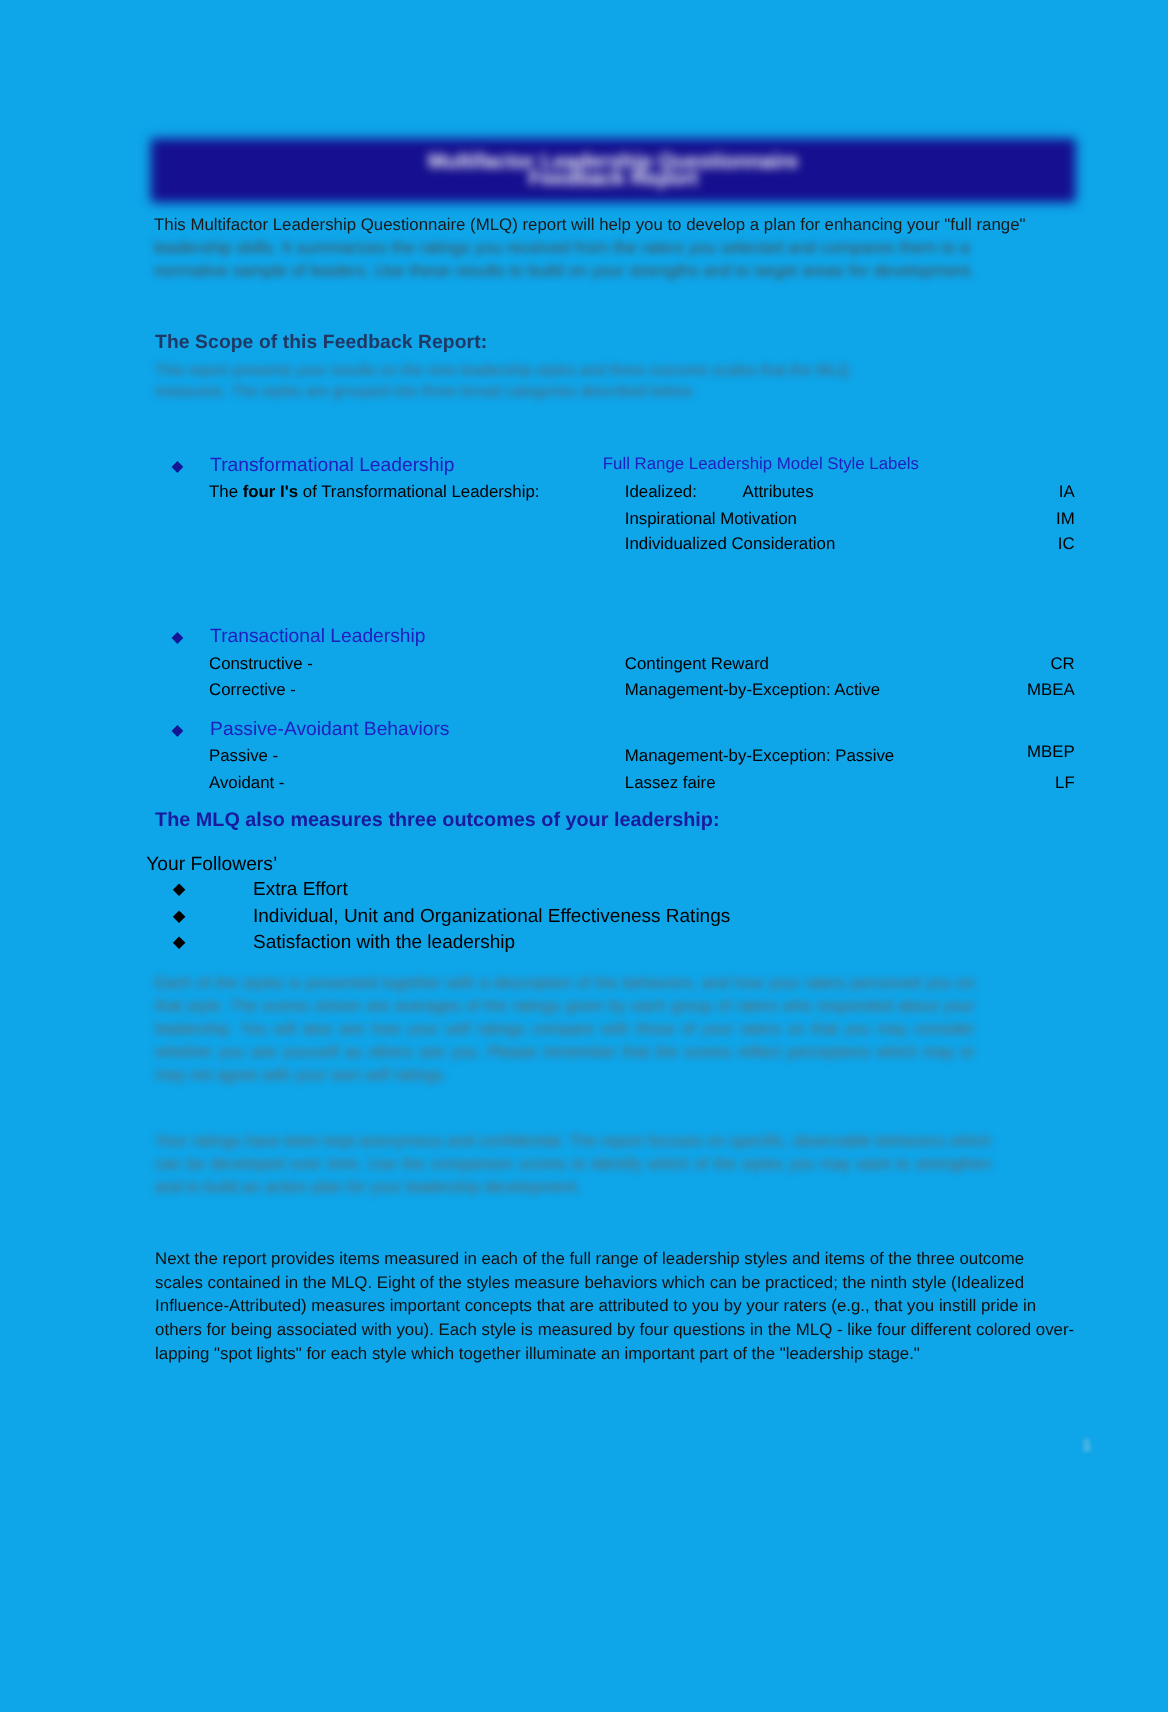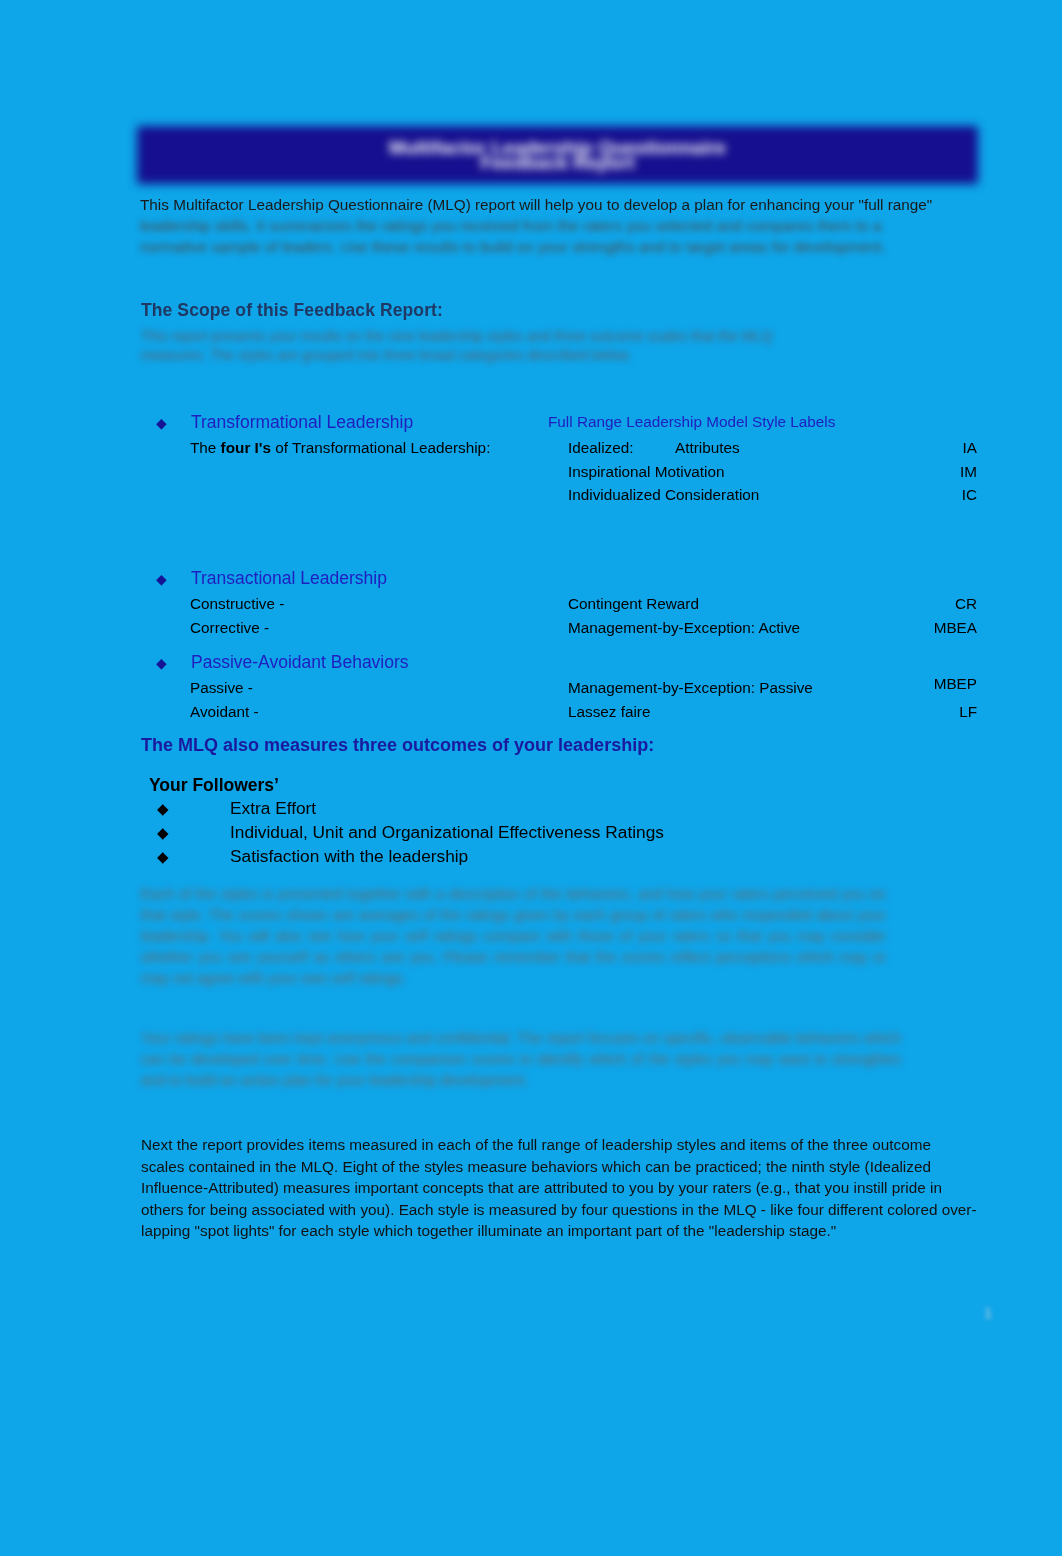--- a/index.html
+++ b/index.html
@@ -165,25 +165,24 @@
   .h-outcomes {
     position: absolute;
     left: 141px;
     top: 735px;
     font-size: 18px;
     font-weight: bold;
     color: #1A1A9E;
   }
   .followers {
     position: absolute;
-    left: 149px;
+    left: 133px;
     top: 774px;
     font-size: 17.5px;
     line-height: 22px;
-    font-weight: bold;
   }
   .outcome-list {
     position: absolute;
     left: 0;
     top: 798px;
     width: 1062px;
   }
   .outcome-item {
     position: relative;
     height: 24px;

